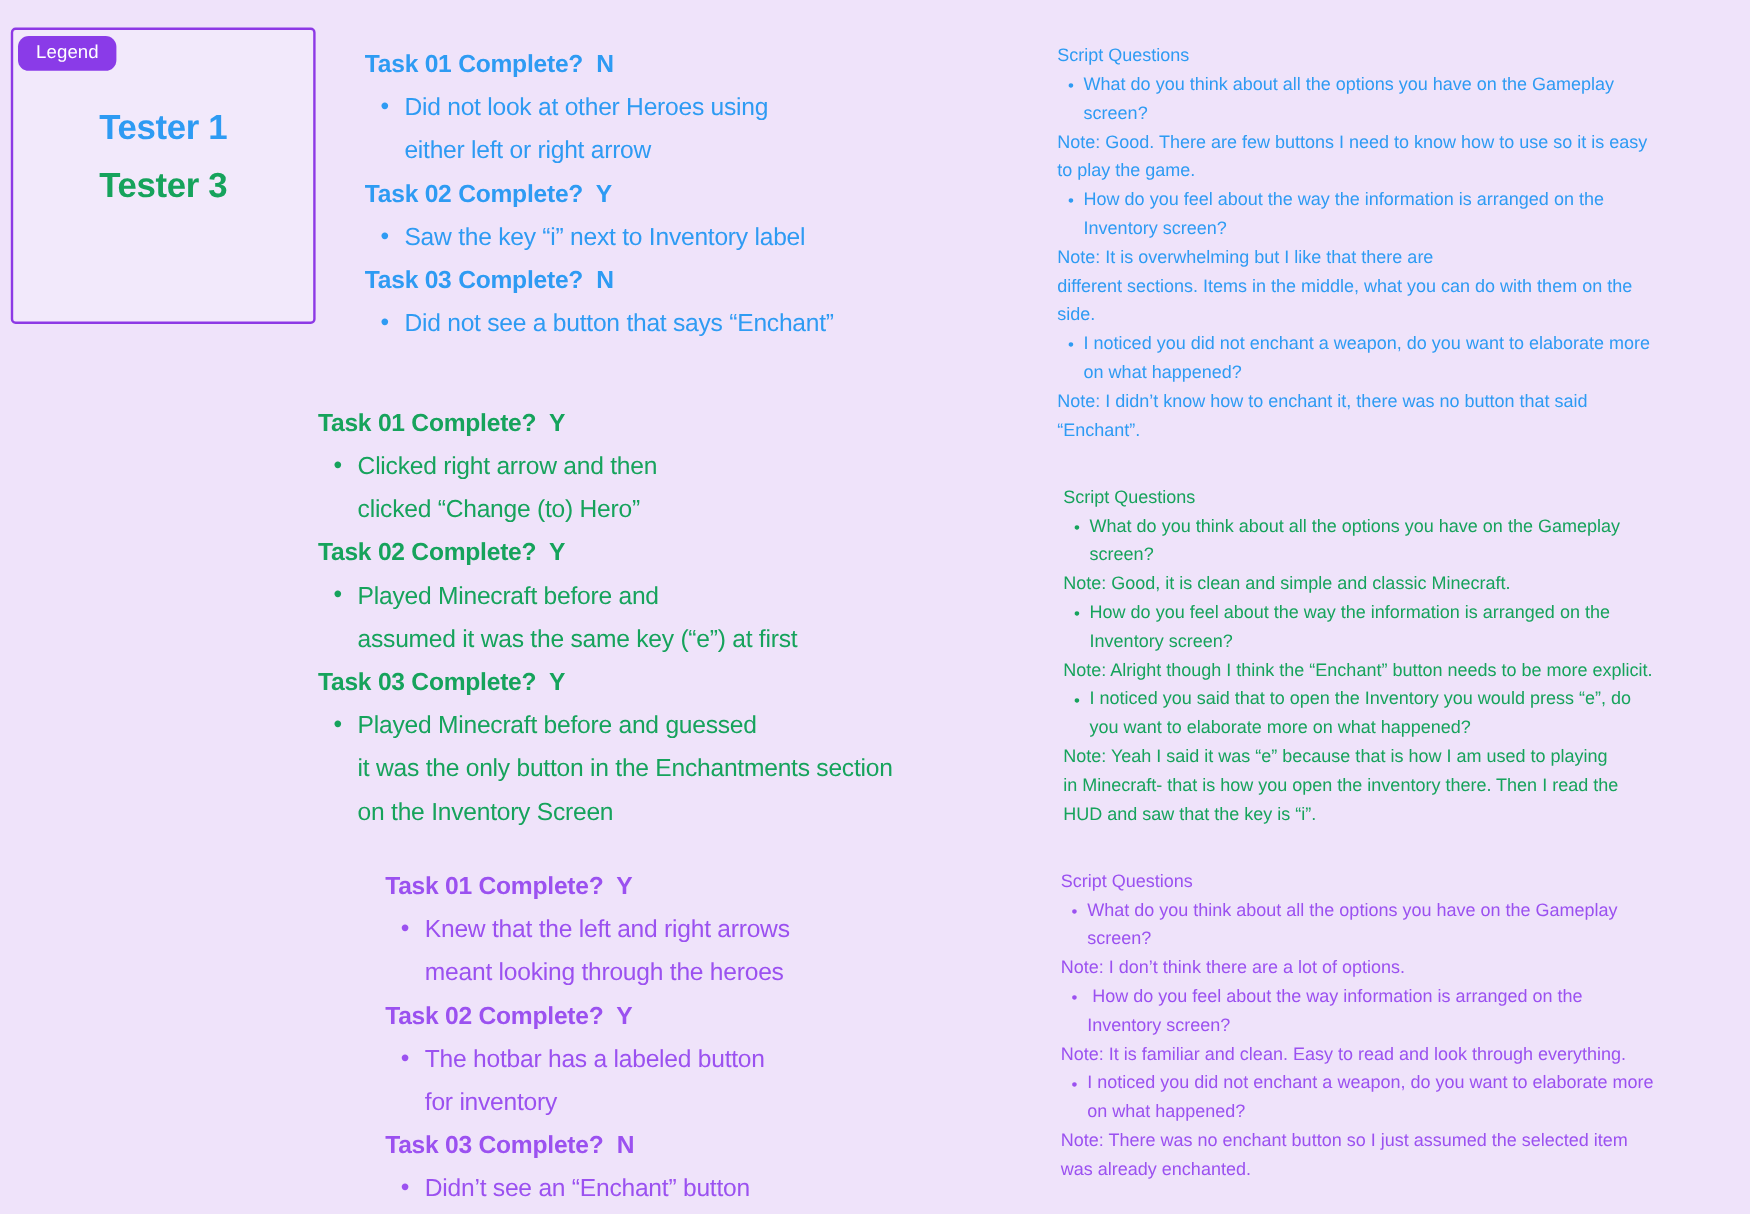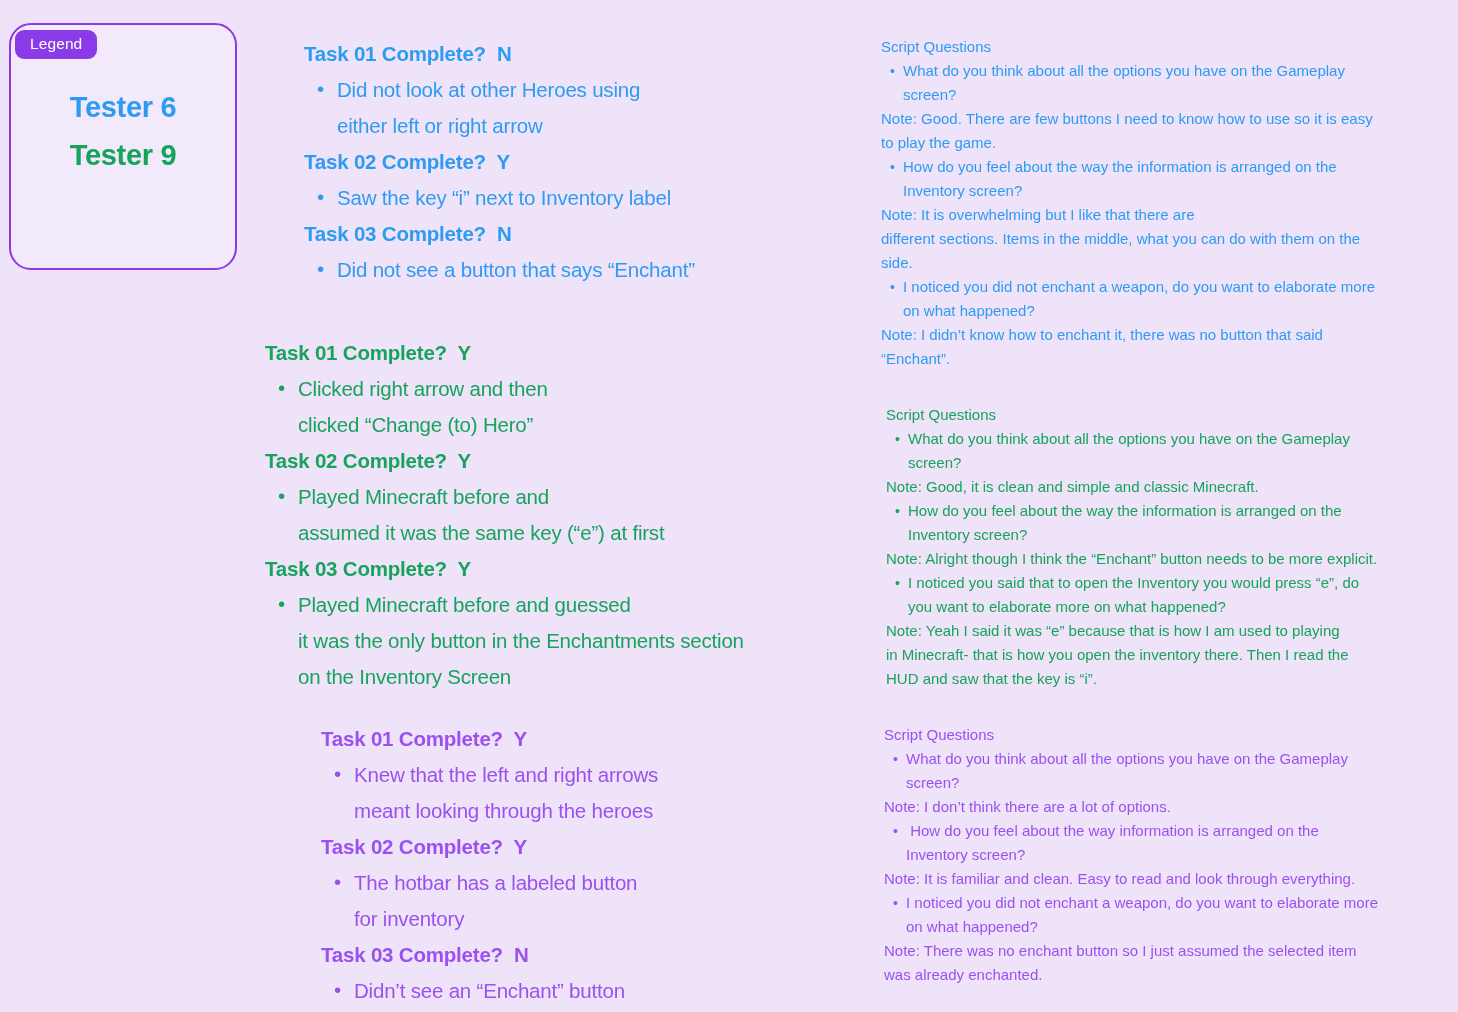--- a/index.html
+++ b/index.html
@@ -12,23 +12,23 @@
     width:1458px;
     height:1012px;
     background:var(--background,#EFE3FA);
     overflow:hidden;
   }
 
   
   .legend-box{
     position:absolute;
     left:9px; top:23px;
-    width:228px; height:247px;
+    width:254px; height:247px;
     border:2.5px solid var(--box_border,#8D39E5);
-    border-radius:22px;
+    border-radius:4px;
     background:rgba(255,255,255,0.22);
     box-sizing:border-box;
   }
   .legend-badge{
     position:absolute;
     left:4px; top:5px;
     background:var(--badge_fill,#8A3BE8);
     color:var(--badge_text,#FFFFFF);
     font-size:15.5px;
     font-weight:500;
@@ -102,22 +102,22 @@
   .script-tester3{left:884px; top:723px;}
 </style>
 </head>
 <body>
 
 <div class="canvas">
 
   <div class="legend-box">
     <div class="legend-badge">Legend</div>
     <div class="legend-names">
-        <div class="tester-name" style="color: rgb(46, 155, 243);">Tester 6</div>
-        <div class="tester-name" style="color: rgb(22, 163, 92);">Tester 9</div>
+        <div class="tester-name" style="color: rgb(46, 155, 243);">Tester 1</div>
+        <div class="tester-name" style="color: rgb(22, 163, 92);">Tester 3</div>
       </div>
   </div>
 
   <div class="task-block task-tester1" style="color: rgb(46, 155, 243);"><div class="t-head">Task 01 Complete?  N</div><div class="t-line"><span class="dot">•</span><span>Did not look at other Heroes using</span></div><div class="t-line"><span>either left or right arrow</span></div><div class="t-head">Task 02 Complete?  Y</div><div class="t-line"><span class="dot">•</span><span>Saw the key “i” next to Inventory label</span></div><div class="t-head">Task 03 Complete?  N</div><div class="t-line"><span class="dot">•</span><span>Did not see a button that says “Enchant”</span></div></div>
   <div class="task-block task-tester2" style="color: rgb(22, 163, 92);"><div class="t-head">Task 01 Complete?  Y</div><div class="t-line"><span class="dot">•</span><span>Clicked right arrow and then</span></div><div class="t-line"><span>clicked “Change (to) Hero”</span></div><div class="t-head">Task 02 Complete?  Y</div><div class="t-line"><span class="dot">•</span><span>Played Minecraft before and</span></div><div class="t-line"><span>assumed it was the same key (“e”) at first</span></div><div class="t-head">Task 03 Complete?  Y</div><div class="t-line"><span class="dot">•</span><span>Played Minecraft before and guessed</span></div><div class="t-line"><span>it was the only button in the Enchantments section</span></div><div class="t-line"><span>on the Inventory Screen</span></div></div>
   <div class="task-block task-tester3" style="color: rgb(155, 81, 240);"><div class="t-head">Task 01 Complete?  Y</div><div class="t-line"><span class="dot">•</span><span>Knew that the left and right arrows</span></div><div class="t-line"><span>meant looking through the heroes</span></div><div class="t-head">Task 02 Complete?  Y</div><div class="t-line"><span class="dot">•</span><span>The hotbar has a labeled button</span></div><div class="t-line"><span>for inventory</span></div><div class="t-head">Task 03 Complete?  N</div><div class="t-line"><span class="dot">•</span><span>Didn’t see an “Enchant” button</span></div></div>
 
   <div class="script-block script-tester1" style="color: rgb(46, 155, 243);"><div class="s-head">Script Questions</div><div class="s-line bullet"><span class="dot">•</span><span>What do you think about all the options you have on the Gameplay</span></div><div class="s-line bullet"><span>screen?</span></div><div class="s-line note"><span>Note: Good. There are few buttons I need to know how to use so it is easy</span></div><div class="s-line note"><span>to play the game.</span></div><div class="s-line bullet"><span class="dot">•</span><span>How do you feel about the way the information is arranged on the</span></div><div class="s-line bullet"><span>Inventory screen?</span></div><div class="s-line note"><span>Note: It is overwhelming but I like that there are</span></div><div class="s-line note"><span>different sections. Items in the middle, what you can do with them on the</span></div><div class="s-line note"><span>side.</span></div><div class="s-line bullet"><span class="dot">•</span><span>I noticed you did not enchant a weapon, do you want to elaborate more</span></div><div class="s-line bullet"><span>on what happened?</span></div><div class="s-line note"><span>Note: I didn’t know how to enchant it, there was no button that said</span></div><div class="s-line note"><span>“Enchant”.</span></div></div>
   <div class="script-block script-tester2" style="color: rgb(22, 163, 92);"><div class="s-head">Script Questions</div><div class="s-line bullet"><span class="dot">•</span><span>What do you think about all the options you have on the Gameplay</span></div><div class="s-line bullet"><span>screen?</span></div><div class="s-line note"><span>Note: Good, it is clean and simple and classic Minecraft.</span></div><div class="s-line bullet"><span class="dot">•</span><span>How do you feel about the way the information is arranged on the</span></div><div class="s-line bullet"><span>Inventory screen?</span></div><div class="s-line note"><span>Note: Alright though I think the “Enchant” button needs to be more explicit.</span></div><div class="s-line bullet"><span class="dot">•</span><span>I noticed you said that to open the Inventory you would press “e”, do</span></div><div class="s-line bullet"><span>you want to elaborate more on what happened?</span></div><div class="s-line note"><span>Note: Yeah I said it was “e” because that is how I am used to playing</span></div><div class="s-line note"><span>in Minecraft- that is how you open the inventory there. Then I read the</span></div><div class="s-line note"><span>HUD and saw that the key is “i”.</span></div></div>
   <div class="script-block script-tester3" style="color: rgb(155, 81, 240);"><div class="s-head">Script Questions</div><div class="s-line bullet"><span class="dot">•</span><span>What do you think about all the options you have on the Gameplay</span></div><div class="s-line bullet"><span>screen?</span></div><div class="s-line note"><span>Note: I don’t think there are a lot of options.</span></div><div class="s-line bullet"><span class="dot">•</span><span> How do you feel about the way information is arranged on the</span></div><div class="s-line bullet"><span>Inventory screen?</span></div><div class="s-line note"><span>Note: It is familiar and clean. Easy to read and look through everything.</span></div><div class="s-line bullet"><span class="dot">•</span><span>I noticed you did not enchant a weapon, do you want to elaborate more</span></div><div class="s-line bullet"><span>on what happened?</span></div><div class="s-line note"><span>Note: There was no enchant button so I just assumed the selected item</span></div><div class="s-line note"><span>was already enchanted.</span></div></div>

